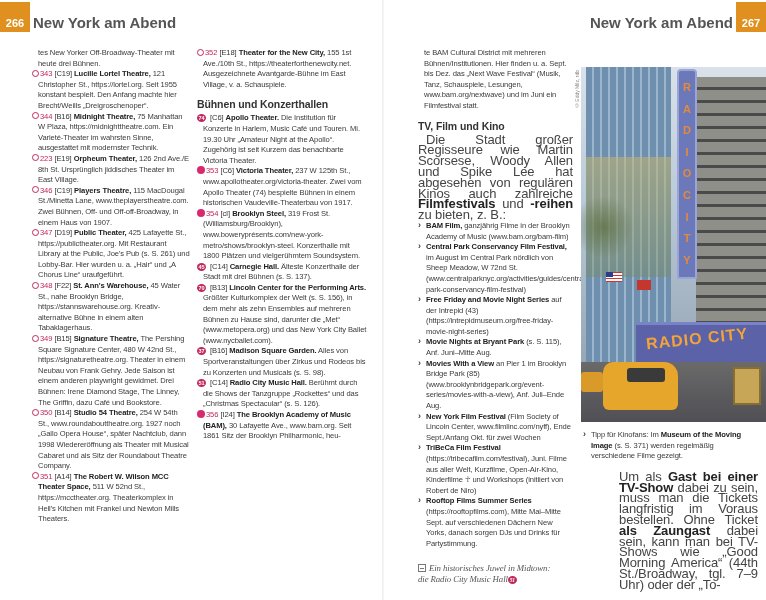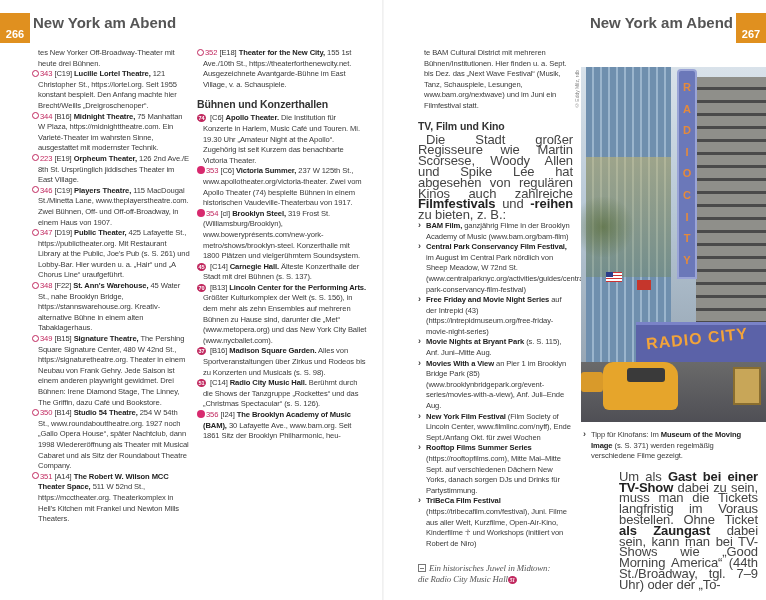--- a/index.html
+++ b/index.html
@@ -3,21 +3,21 @@
 <meta charset="utf-8">
 <style>
   * { box-sizing: border-box; margin: 0; padding: 0; }
   html, body { width: 766px; height: 600px; overflow: hidden; background: #ffffff; }
   body { font-family: "Liberation Sans Narrow", "Liberation Sans", sans-serif; color: #3a3a3a; position: relative; }
   .spread { position: absolute; inset: 0; }
   .page { position: absolute; top: 0; bottom: 0; }
   .page-left { left: 0; width: 383px; }
   .page-right { left: 383px; width: 383px; }
   .gutter { position: absolute; left: 382px; top: 0; bottom: 0; width: 2px; background: linear-gradient(to right, #eeeeee, #f7f7f7); }
-  .folio-box { position: absolute; top: 13px; width: 30px; height: 30px; background: #e0901f; color: #fff; font-size: 11px; font-weight: bold; display: flex; align-items: flex-end; justify-content: center; padding-bottom: 3px; }
+  .folio-box { position: absolute; top: 2px; width: 30px; height: 30px; background: #e0901f; color: #fff; font-size: 11px; font-weight: bold; display: flex; align-items: flex-end; justify-content: center; padding-bottom: 3px; }
   .folio-left { left: 0; }
   .folio-right { right: 0; }
   .running-head { position: absolute; top: 14px; font-size: 15px; font-weight: bold; color: #555; }
   .rh-left { left: 33px; }
   .rh-right { right: 33px; }
 
   .col { position: absolute; top: 48px; font-size: 7.6px; line-height: 10.6px; letter-spacing: -0.1px; }
   .col1 { left: 32px; width: 158px; }
   .col2 { left: 197px; width: 170px; }
   .col3 { left: 418px; width: 155px; }
@@ -90,43 +90,43 @@
 
   <div class="col col2">
     <div class="entry">
       <span class="lead"><span class="circ"></span><span class="num">352</span></span>
       <span class="grid">[E18]</span>
       <b>Theater for the New City,</b><span> 155 1st Ave./10th St., https://theaterforthenewcity.net. Ausgezeichnete Avantgarde-Bühne im East Village, v. a. Schauspiele.</span>
     </div>
     <div class="heading">Bühnen und Konzerthallen</div>
     <div id="col2-entries">
         <div class="entry"><span class="lead"><span class="pin">74</span></span> <span class="grid">[C6]</span> <b>Apollo Theater.</b><span> Die Institution für Konzerte in Harlem, Music Café und Touren. Mi. 19.30 Uhr „Amateur Night at the Apollo“. Zugehörig ist seit Kurzem das benachbarte Victoria Theater.</span></div>
-        <div class="entry"><span class="lead"><span class="mpin"></span><span class="num">353</span></span> <span class="grid">[C6]</span> <b>Victoria Summer,</b><span> 237 W 125th St., www.apollotheater.org/victoria-theater. Zwei vom Apollo Theater (74) bespielte Bühnen in einem historischen Vaudeville-Theaterbau von 1917.</span></div>
+        <div class="entry"><span class="lead"><span class="mpin"></span><span class="num">353</span></span> <span class="grid">[C6]</span> <b>Victoria Theater,</b><span> 237 W 125th St., www.apollotheater.org/victoria-theater. Zwei vom Apollo Theater (74) bespielte Bühnen in einem historischen Vaudeville-Theaterbau von 1917.</span></div>
         <div class="entry"><span class="lead"><span class="mpin"></span><span class="num">354</span></span> <span class="grid">[cI]</span> <b>Brooklyn Steel,</b><span> 319 Frost St. (Williamsburg/Brooklyn), www.boweryprésents.com/new-york-metro/shows/brooklyn-steel. Konzerthalle mit 1800 Plätzen und vielgerühmtem Soundsystem.</span></div>
         <div class="entry"><span class="lead"><span class="pin">45</span></span> <span class="grid">[C14]</span> <b>Carnegie Hall.</b><span> Älteste Konzerthalle der Stadt mit drei Bühnen (s. S. 137).</span></div>
         <div class="entry"><span class="lead"><span class="pin">70</span></span> <span class="grid">[B13]</span> <b>Lincoln Center for the Performing Arts.</b><span> Größter Kulturkomplex der Welt (s. S. 156), in dem mehr als zehn Ensembles auf mehreren Bühnen zu Hause sind, darunter die „Met“ (www.metopera.org) und das New York City Ballet (www.nycballet.com).</span></div>
         <div class="entry"><span class="lead"><span class="pin">37</span></span> <span class="grid">[B16]</span> <b>Madison Square Garden.</b><span> Alles von Sportveranstaltungen über Zirkus und Rodeos bis zu Konzerten und Musicals (s. S. 98).</span></div>
         <div class="entry"><span class="lead"><span class="pin">51</span></span> <span class="grid">[C14]</span> <b>Radio City Music Hall.</b><span> Berühmt durch die Shows der Tanzgruppe „Rockettes“ und das „Christmas Spectacular“ (s. S. 126).</span></div>
         <div class="entry"><span class="lead"><span class="mpin"></span><span class="num">356</span></span> <span class="grid">[I24]</span> <b>The Brooklyn Academy of Music (BAM),</b><span> 30 Lafayette Ave., www.bam.org. Seit 1861 Sitz der Brooklyn Philharmonic, heu-</span></div>
       </div>
   </div>
 
   <div class="col col3">
     <div class="entry">te BAM Cultural District mit mehreren Bühnen/Institutionen. Hier finden u. a. Sept. bis Dez. das „Next Wave Festival“ (Musik, Tanz, Schauspiele, Lesungen, www.bam.org/nextwave) und im Juni ein Filmfestival statt.</div>
     <div class="heading">TV, Film und Kino</div>
     <div class="body-text"><span>Die Stadt großer Regisseure wie Martin Scorsese, Woody Allen und Spike Lee hat abgesehen von regulären Kinos auch zahlreiche </span><b>Filmfestivals</b><span> und </span><b>-reihen</b><span> zu bieten, z. B.:</span></div>
     <div id="col3-bullets">
         <div class="bullet"><b>BAM Film,</b><span> ganzjährig Filme in der Brooklyn Academy of Music (www.bam.org/bam-film)</span></div>
         <div class="bullet"><b>Central Park Conservancy Film Festival,</b><span> im August im Central Park nördlich von Sheep Meadow, W 72nd St. (www.centralparknyc.org/activities/guides/central-park-conservancy-film-festival)</span></div>
         <div class="bullet"><b>Free Friday and Movie Night Series</b><span> auf der Intrepid (43) (https://intrepidmuseum.org/free-friday-movie-night-series)</span></div>
         <div class="bullet"><b>Movie Nights at Bryant Park</b><span> (s. S. 115), Anf. Juni–Mitte Aug.</span></div>
         <div class="bullet"><b>Movies With a View</b><span> an Pier 1 im Brooklyn Bridge Park (85) (www.brooklynbridgepark.org/event-series/movies-with-a-view), Anf. Juli–Ende Aug.</span></div>
         <div class="bullet"><b>New York Film Festival</b><span> (Film Society of Lincoln Center, www.filmlinc.com/nyff), Ende Sept./Anfang Okt. für zwei Wochen</span></div>
+        <div class="bullet"><b>TriBeCa Film Festival</b><span> (https://tribecafilm.com/festival), Juni. Filme aus aller Welt, Kurzfilme, Open-Air-Kino, Kinderfilme ☥ und Workshops (initiiert von Robert de Niro)</span></div>
         <div class="bullet"><b>Rooftop Films Summer Series</b><span> (https://rooftopfilms.com), Mitte Mai–Mitte Sept. auf verschiedenen Dächern New Yorks, danach sorgen DJs und Drinks für Partystimmung.</span></div>
-        <div class="bullet"><b>TriBeCa Film Festival</b><span> (https://tribecafilm.com/festival), Juni. Filme aus aller Welt, Kurzfilme, Open-Air-Kino, Kinderfilme ☥ und Workshops (initiiert von Robert de Niro)</span></div>
       </div>
     <div class="caption">
       <span class="cap-icon"></span><span>Ein historisches Juwel in Midtown:</span><br>
       <span>die Radio City Music Hall</span><span class="pin">51</span>
     </div>
   </div>
 
   <div class="photo-credit">©Eddy Milz, rdb</div>
   <div class="photo" title="Radio City Music Hall facade with vertical sign and yellow taxi">
     <div class="sky"></div>

